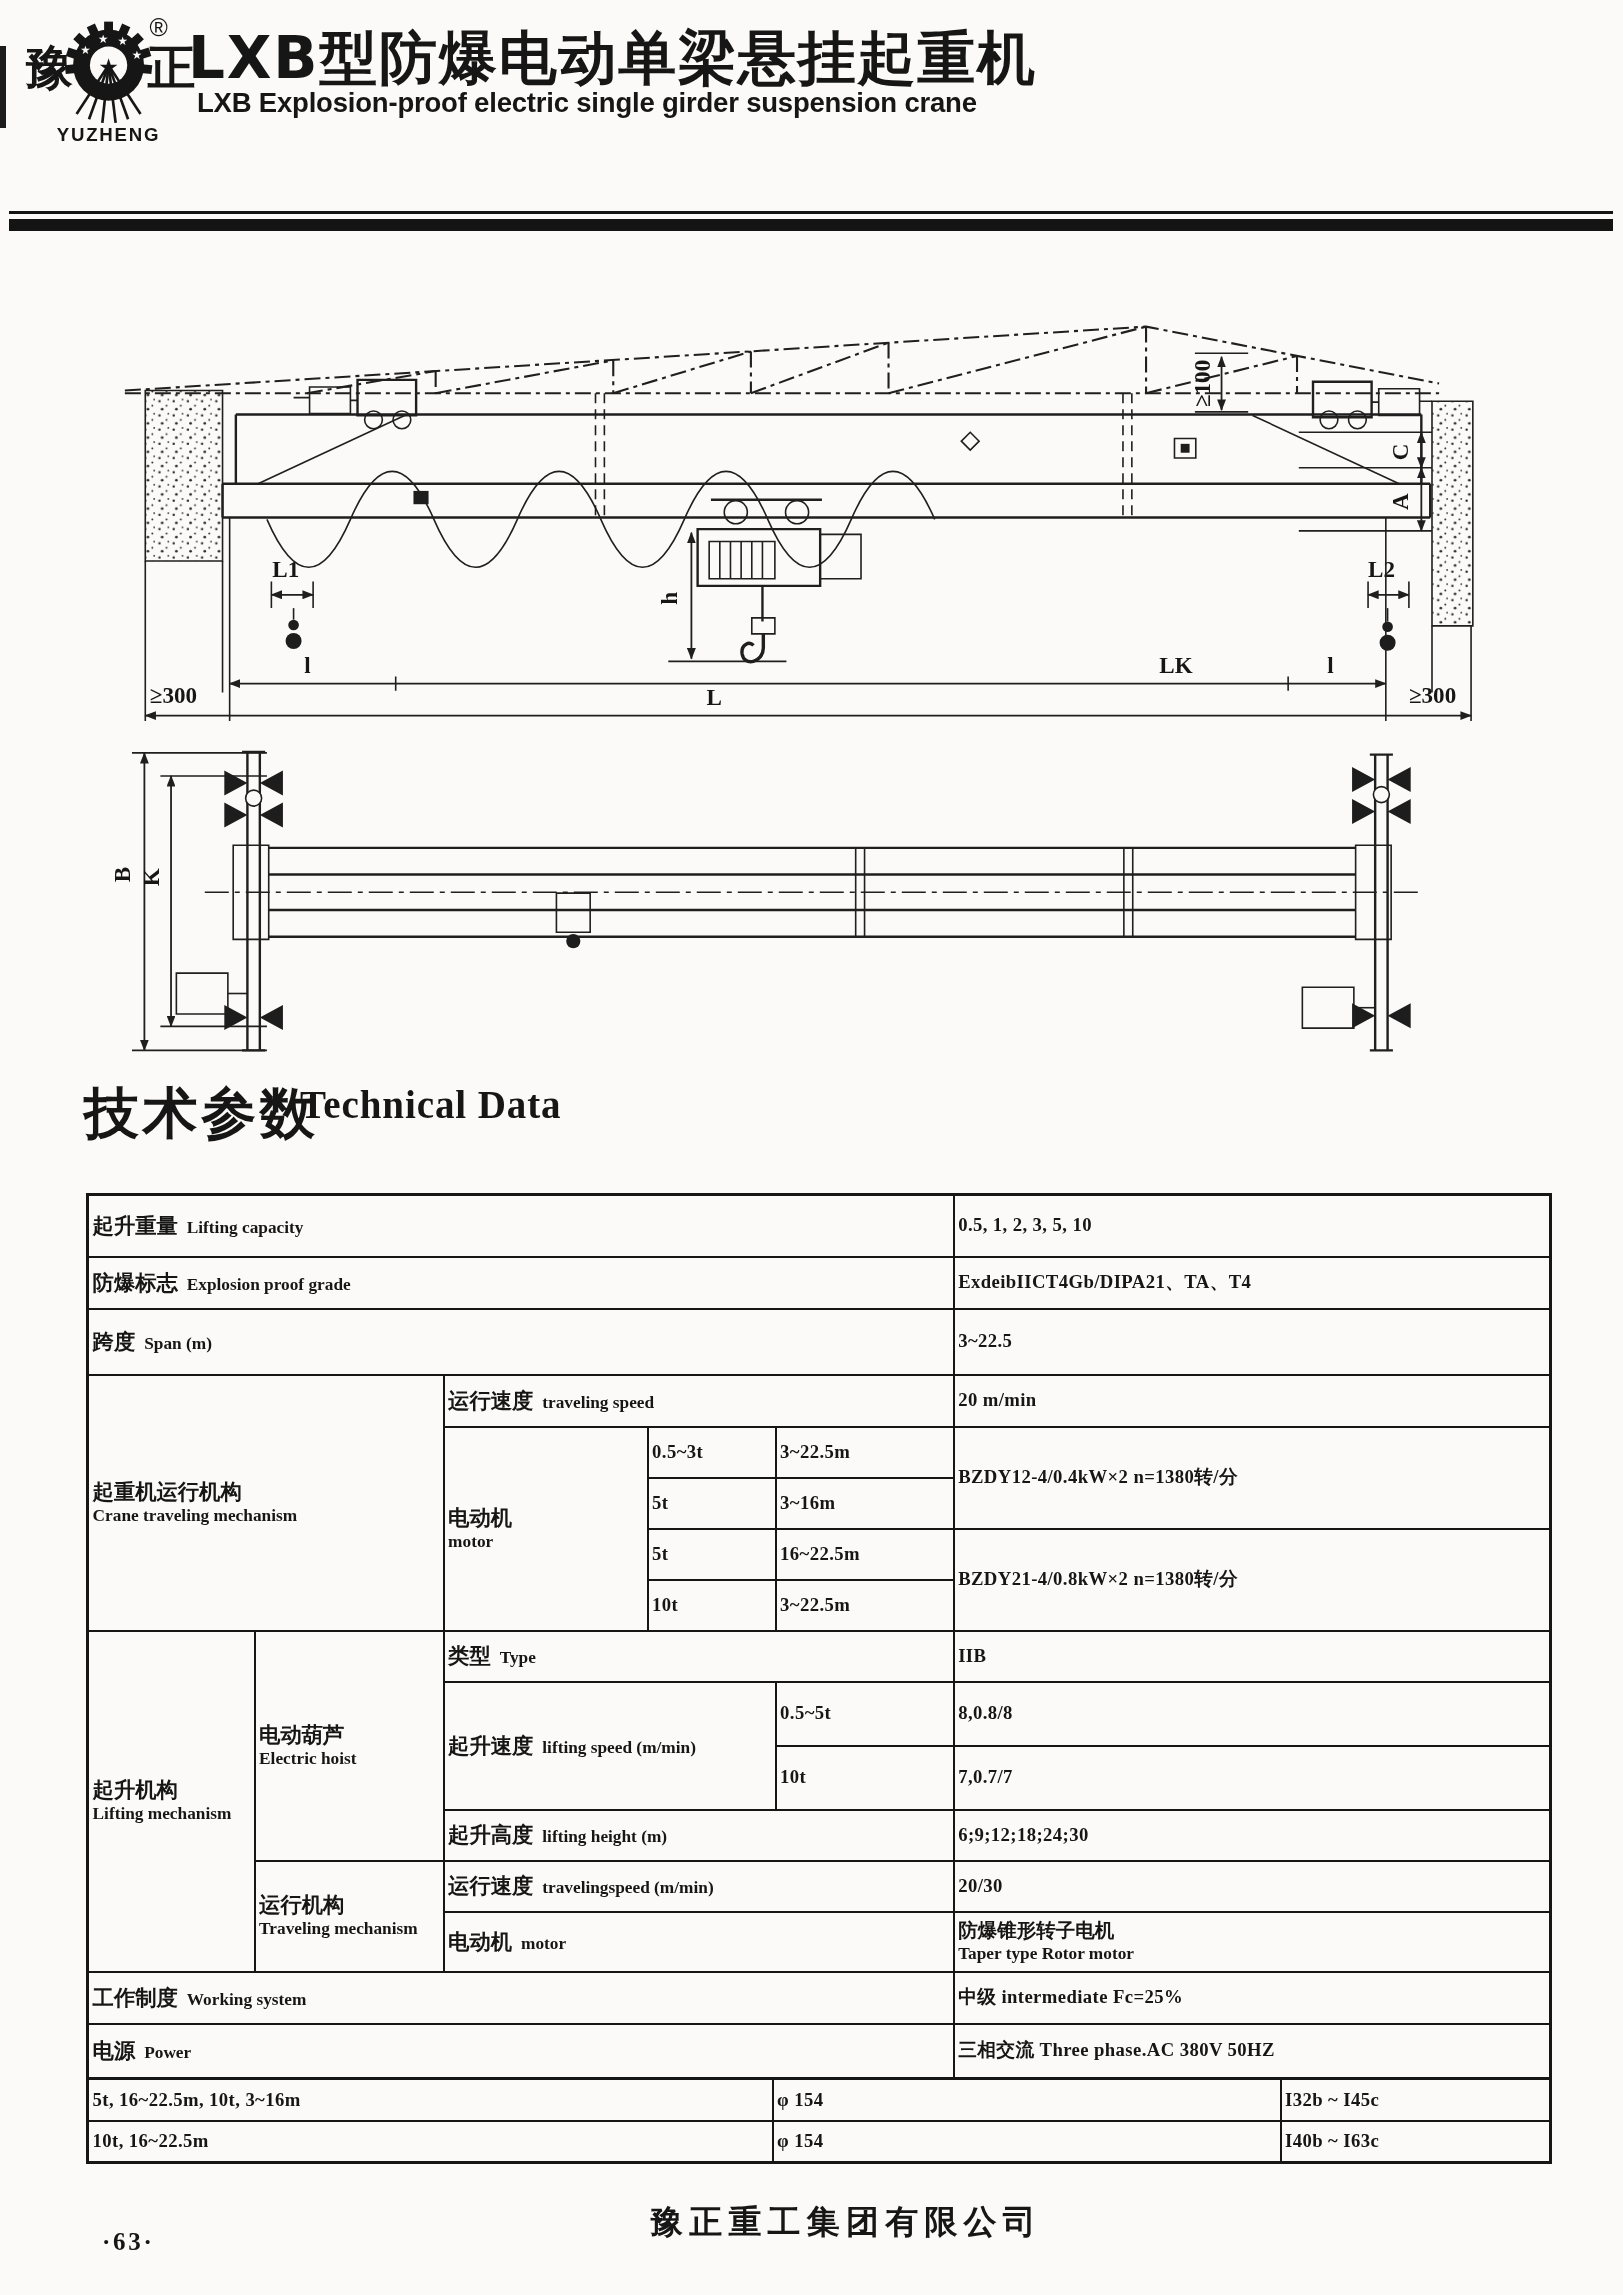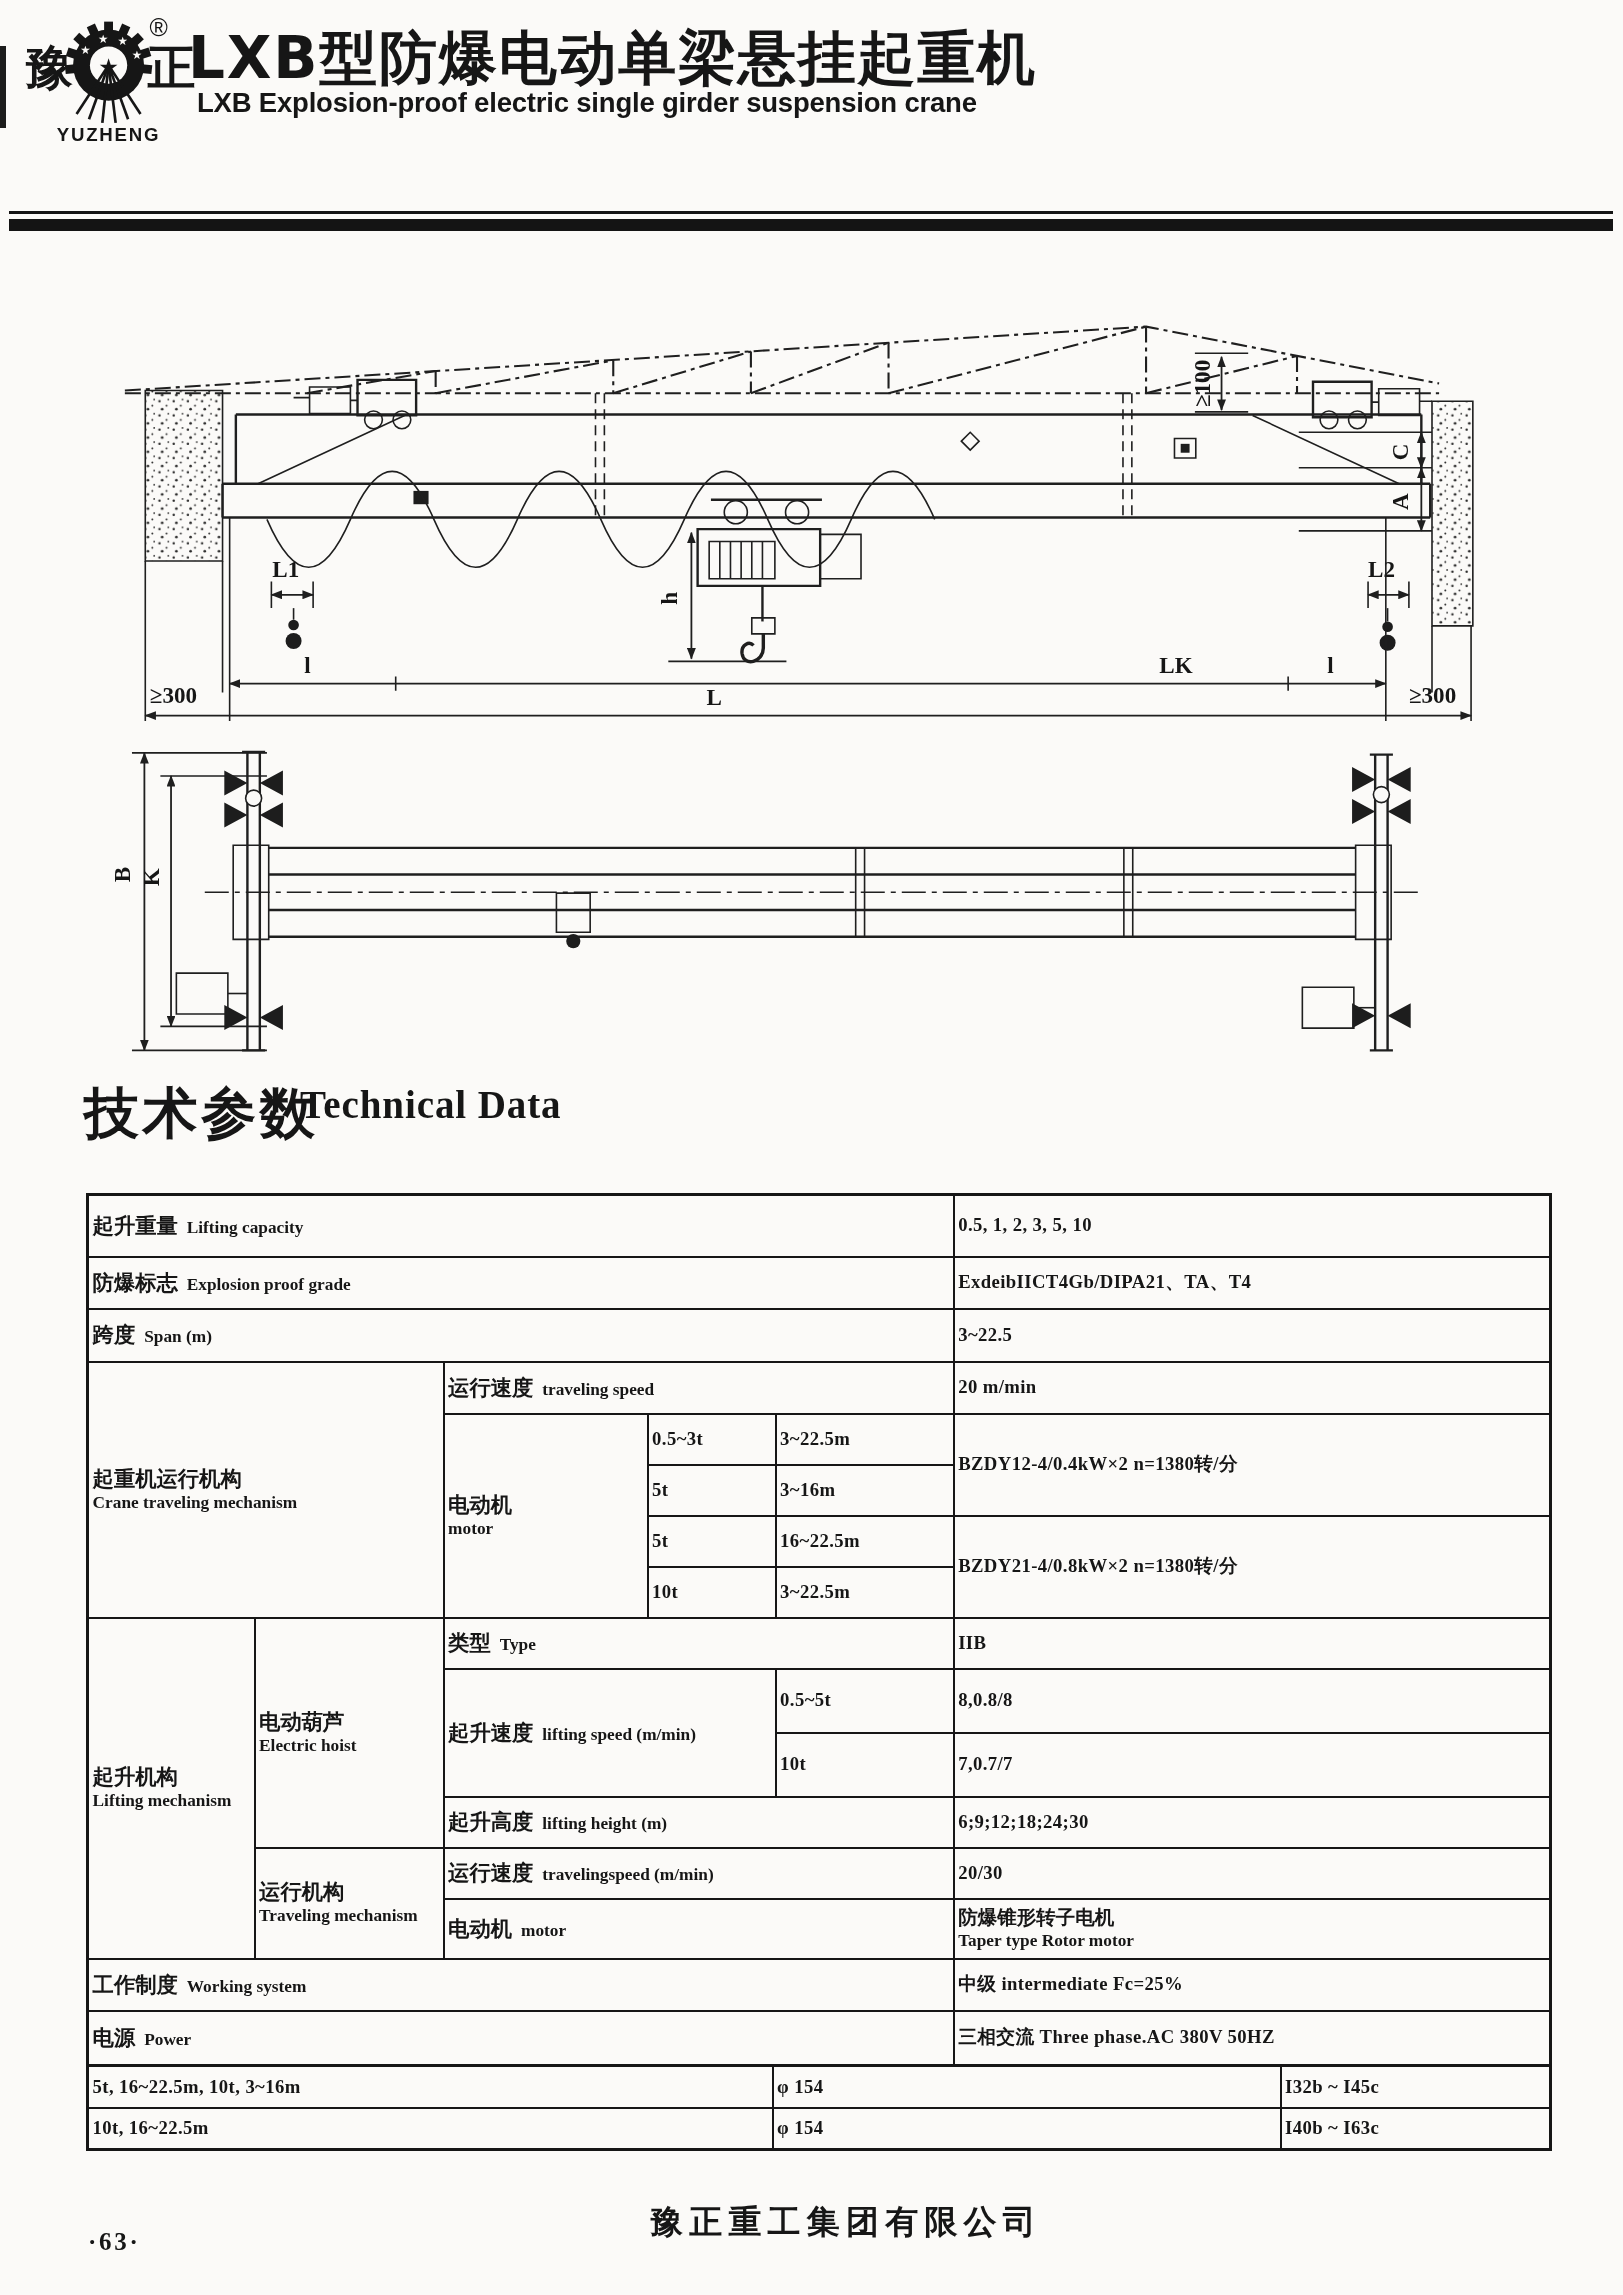--- a/index.html
+++ b/index.html
@@ -35,21 +35,21 @@
   .bottomtbl{margin-top:-2.7px;}
   .cn{font-family:"DejaVu Sans",sans-serif;font-size:21.3px;font-weight:600;}
   .en{font-family:"Liberation Serif",serif;font-size:17.3px;font-weight:700;margin-left:9px;}
   .stack .cn,.stack .en{display:block;margin-left:0;}
   .val{font-family:"Liberation Serif",serif;font-size:18.7px;font-weight:700;letter-spacing:0.4px;}
   .vcn{font-family:"DejaVu Sans",sans-serif;font-size:19.5px;font-weight:600;display:block;}
   .ven{font-family:"Liberation Serif",serif;font-size:17.3px;font-weight:700;display:block;}
   
   .company{position:absolute;left:calc(50% + 34px);transform:translateX(-50%);top:2200px;
            font-size:33px;font-weight:700;letter-spacing:6.2px;font-family:"DejaVu Sans",sans-serif;white-space:nowrap;}
-  .pageno{position:absolute;left:88px;top:2228px;font-size:25px;font-weight:700;
+  .pageno{position:absolute;left:102px;top:2228px;font-size:25px;font-weight:700;
           font-family:"Liberation Serif",serif;letter-spacing:2.7px;}
 </style>
 </head>
 <body>
 
 <div class="page">
   <div class="edge-strip"></div>
 
   <svg class="logo-svg" width="182" height="138" viewBox="0 0 205 155">
     <g>
@@ -262,21 +262,21 @@
         </colgroup>
       <tbody>
           <tr style="height:62px">
         <td colspan="5"><span class="cn">起升重量</span><span class="en">Lifting capacity</span></td>
         <td class="val">0.5, 1, 2, 3, 5, 10</td>
       </tr>
       <tr style="height:52px">
         <td colspan="5"><span class="cn">防爆标志</span><span class="en">Explosion proof grade</span></td>
         <td class="val">ExdeibIICT4Gb/DIPA21、TA、T4</td>
       </tr>
-      <tr style="height:53px">
+      <tr style="height:66px">
         <td colspan="5"><span class="cn">跨度</span><span class="en">Span (m)</span></td>
         <td class="val">3~22.5</td>
       </tr>
       <tr style="height:52px">
         <td rowspan="5" colspan="2" class="stack">
               <span class="cn">起重机运行机构</span>
               <span class="en">Crane traveling mechanism</span>
             </td>
         <td colspan="3"><span class="cn">运行速度</span><span class="en">traveling speed</span></td>
         <td class="val">20 m/min</td>

